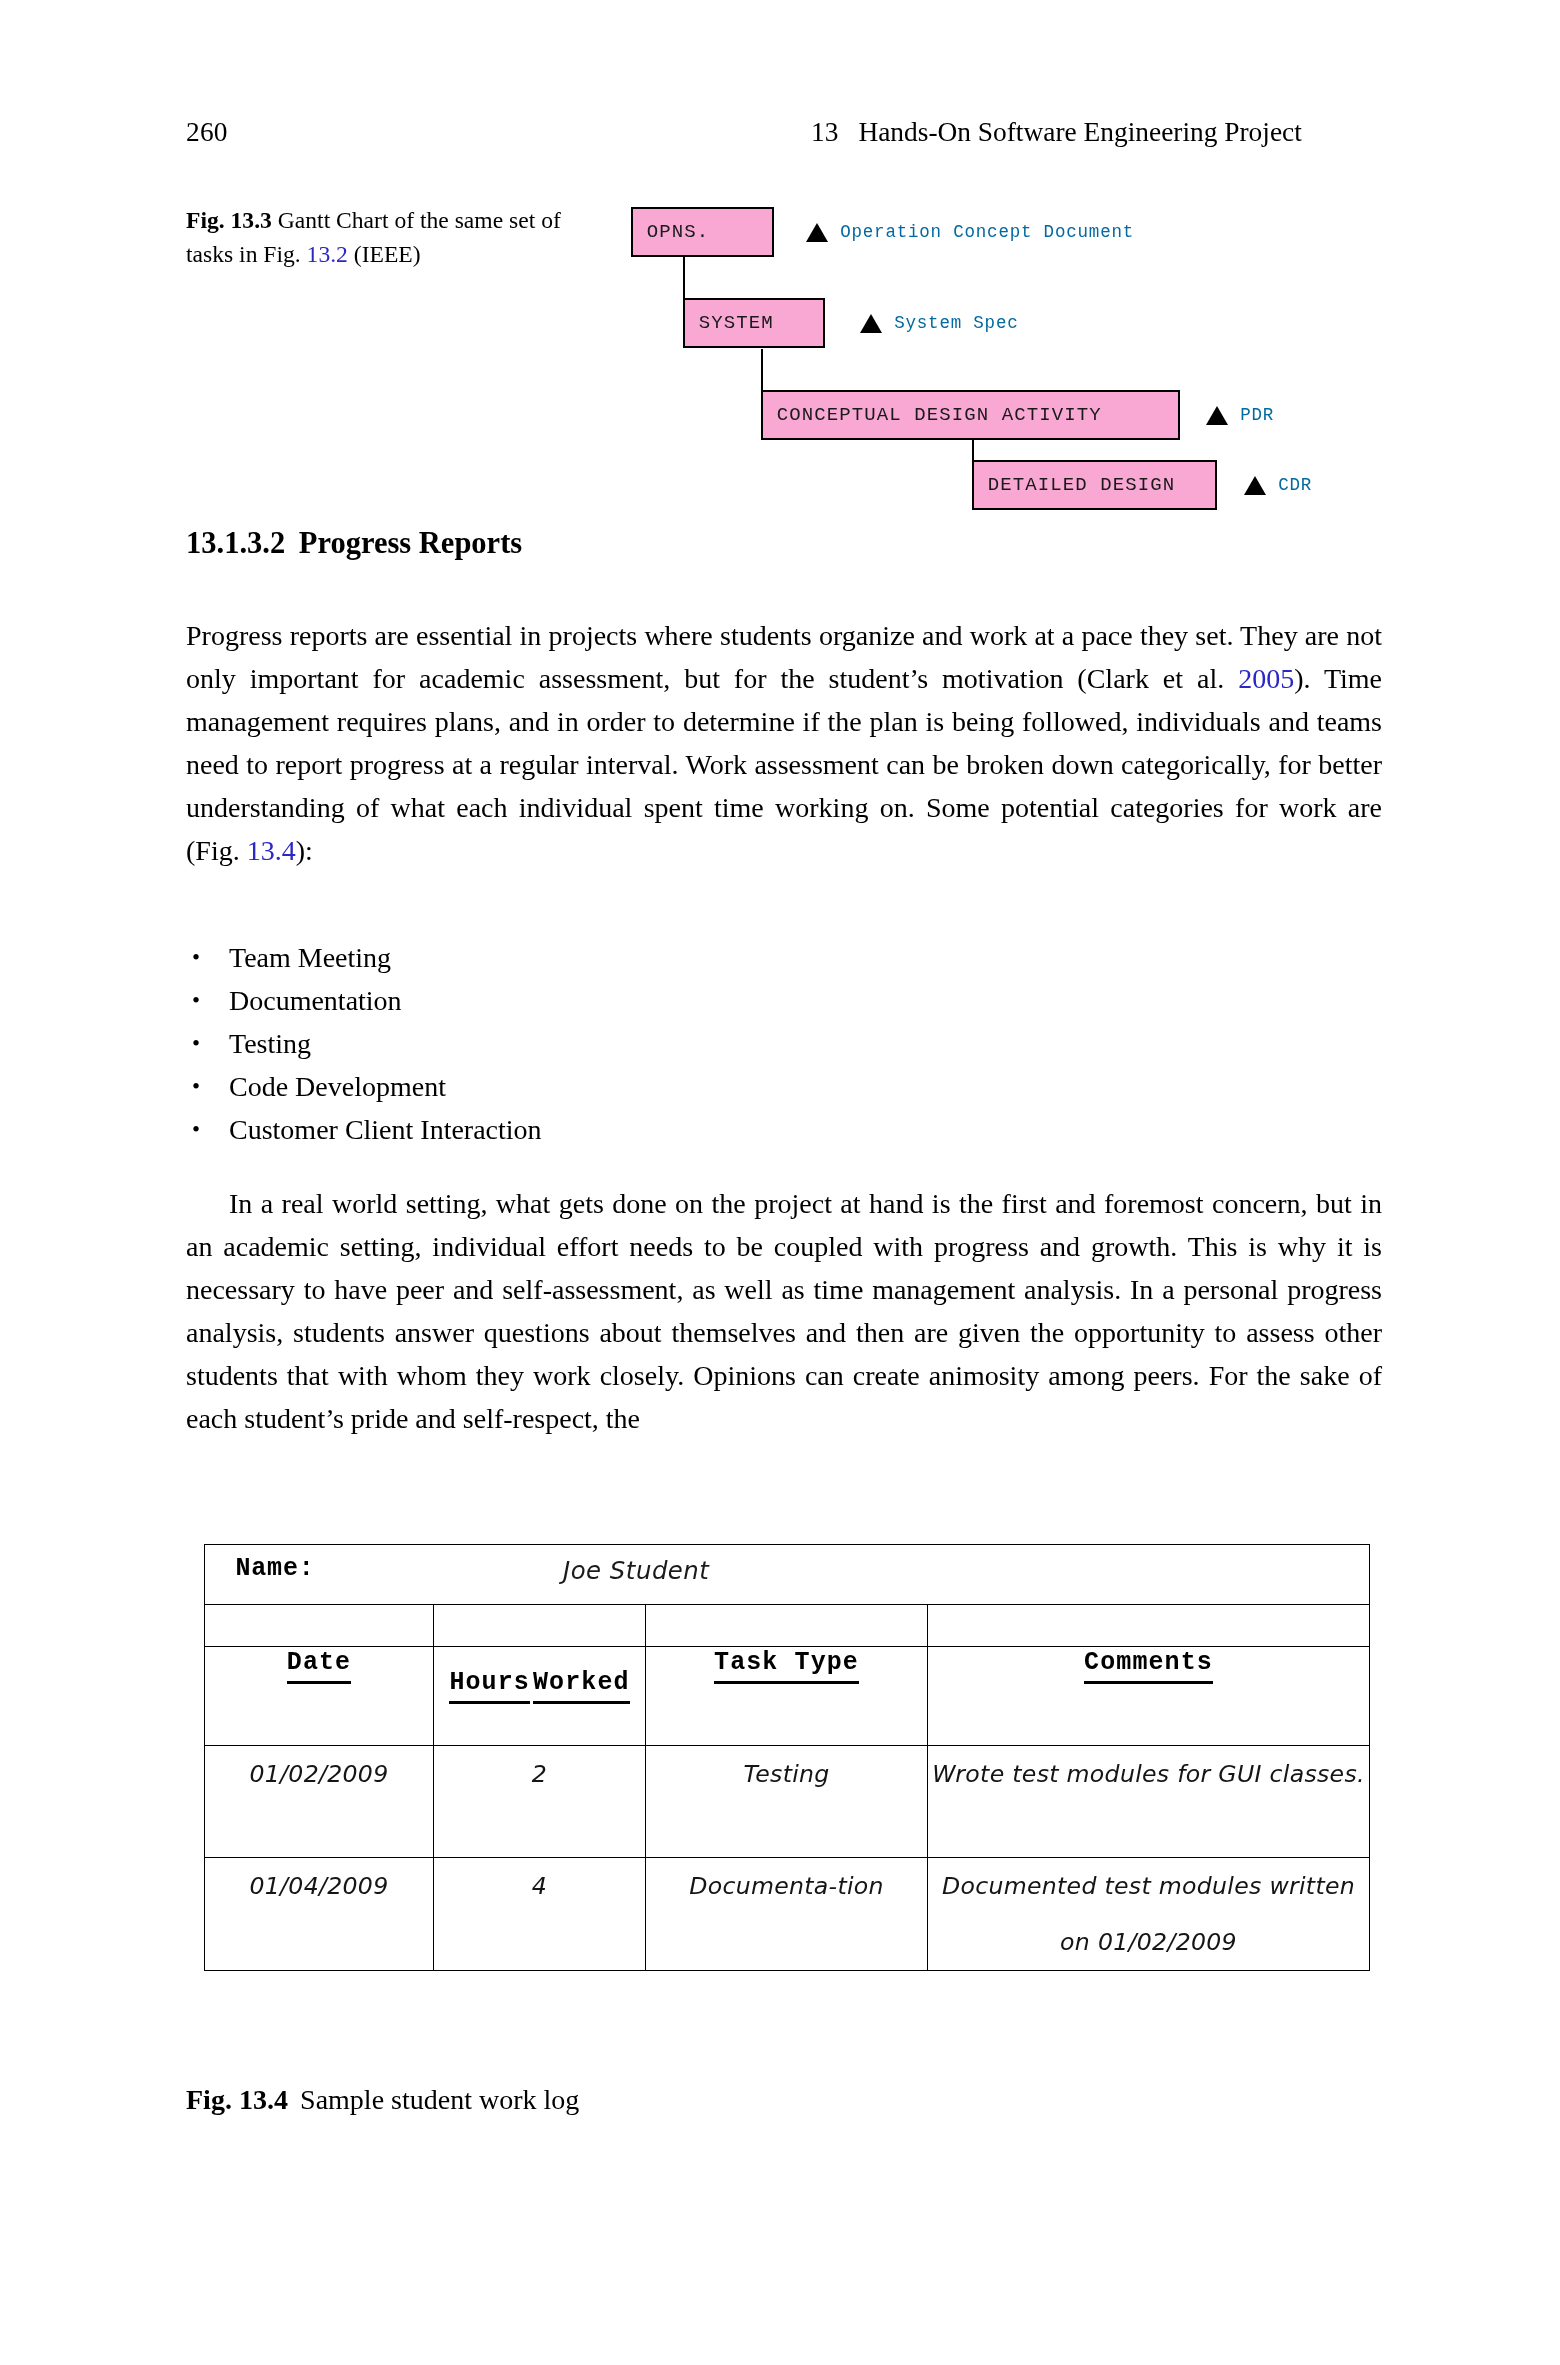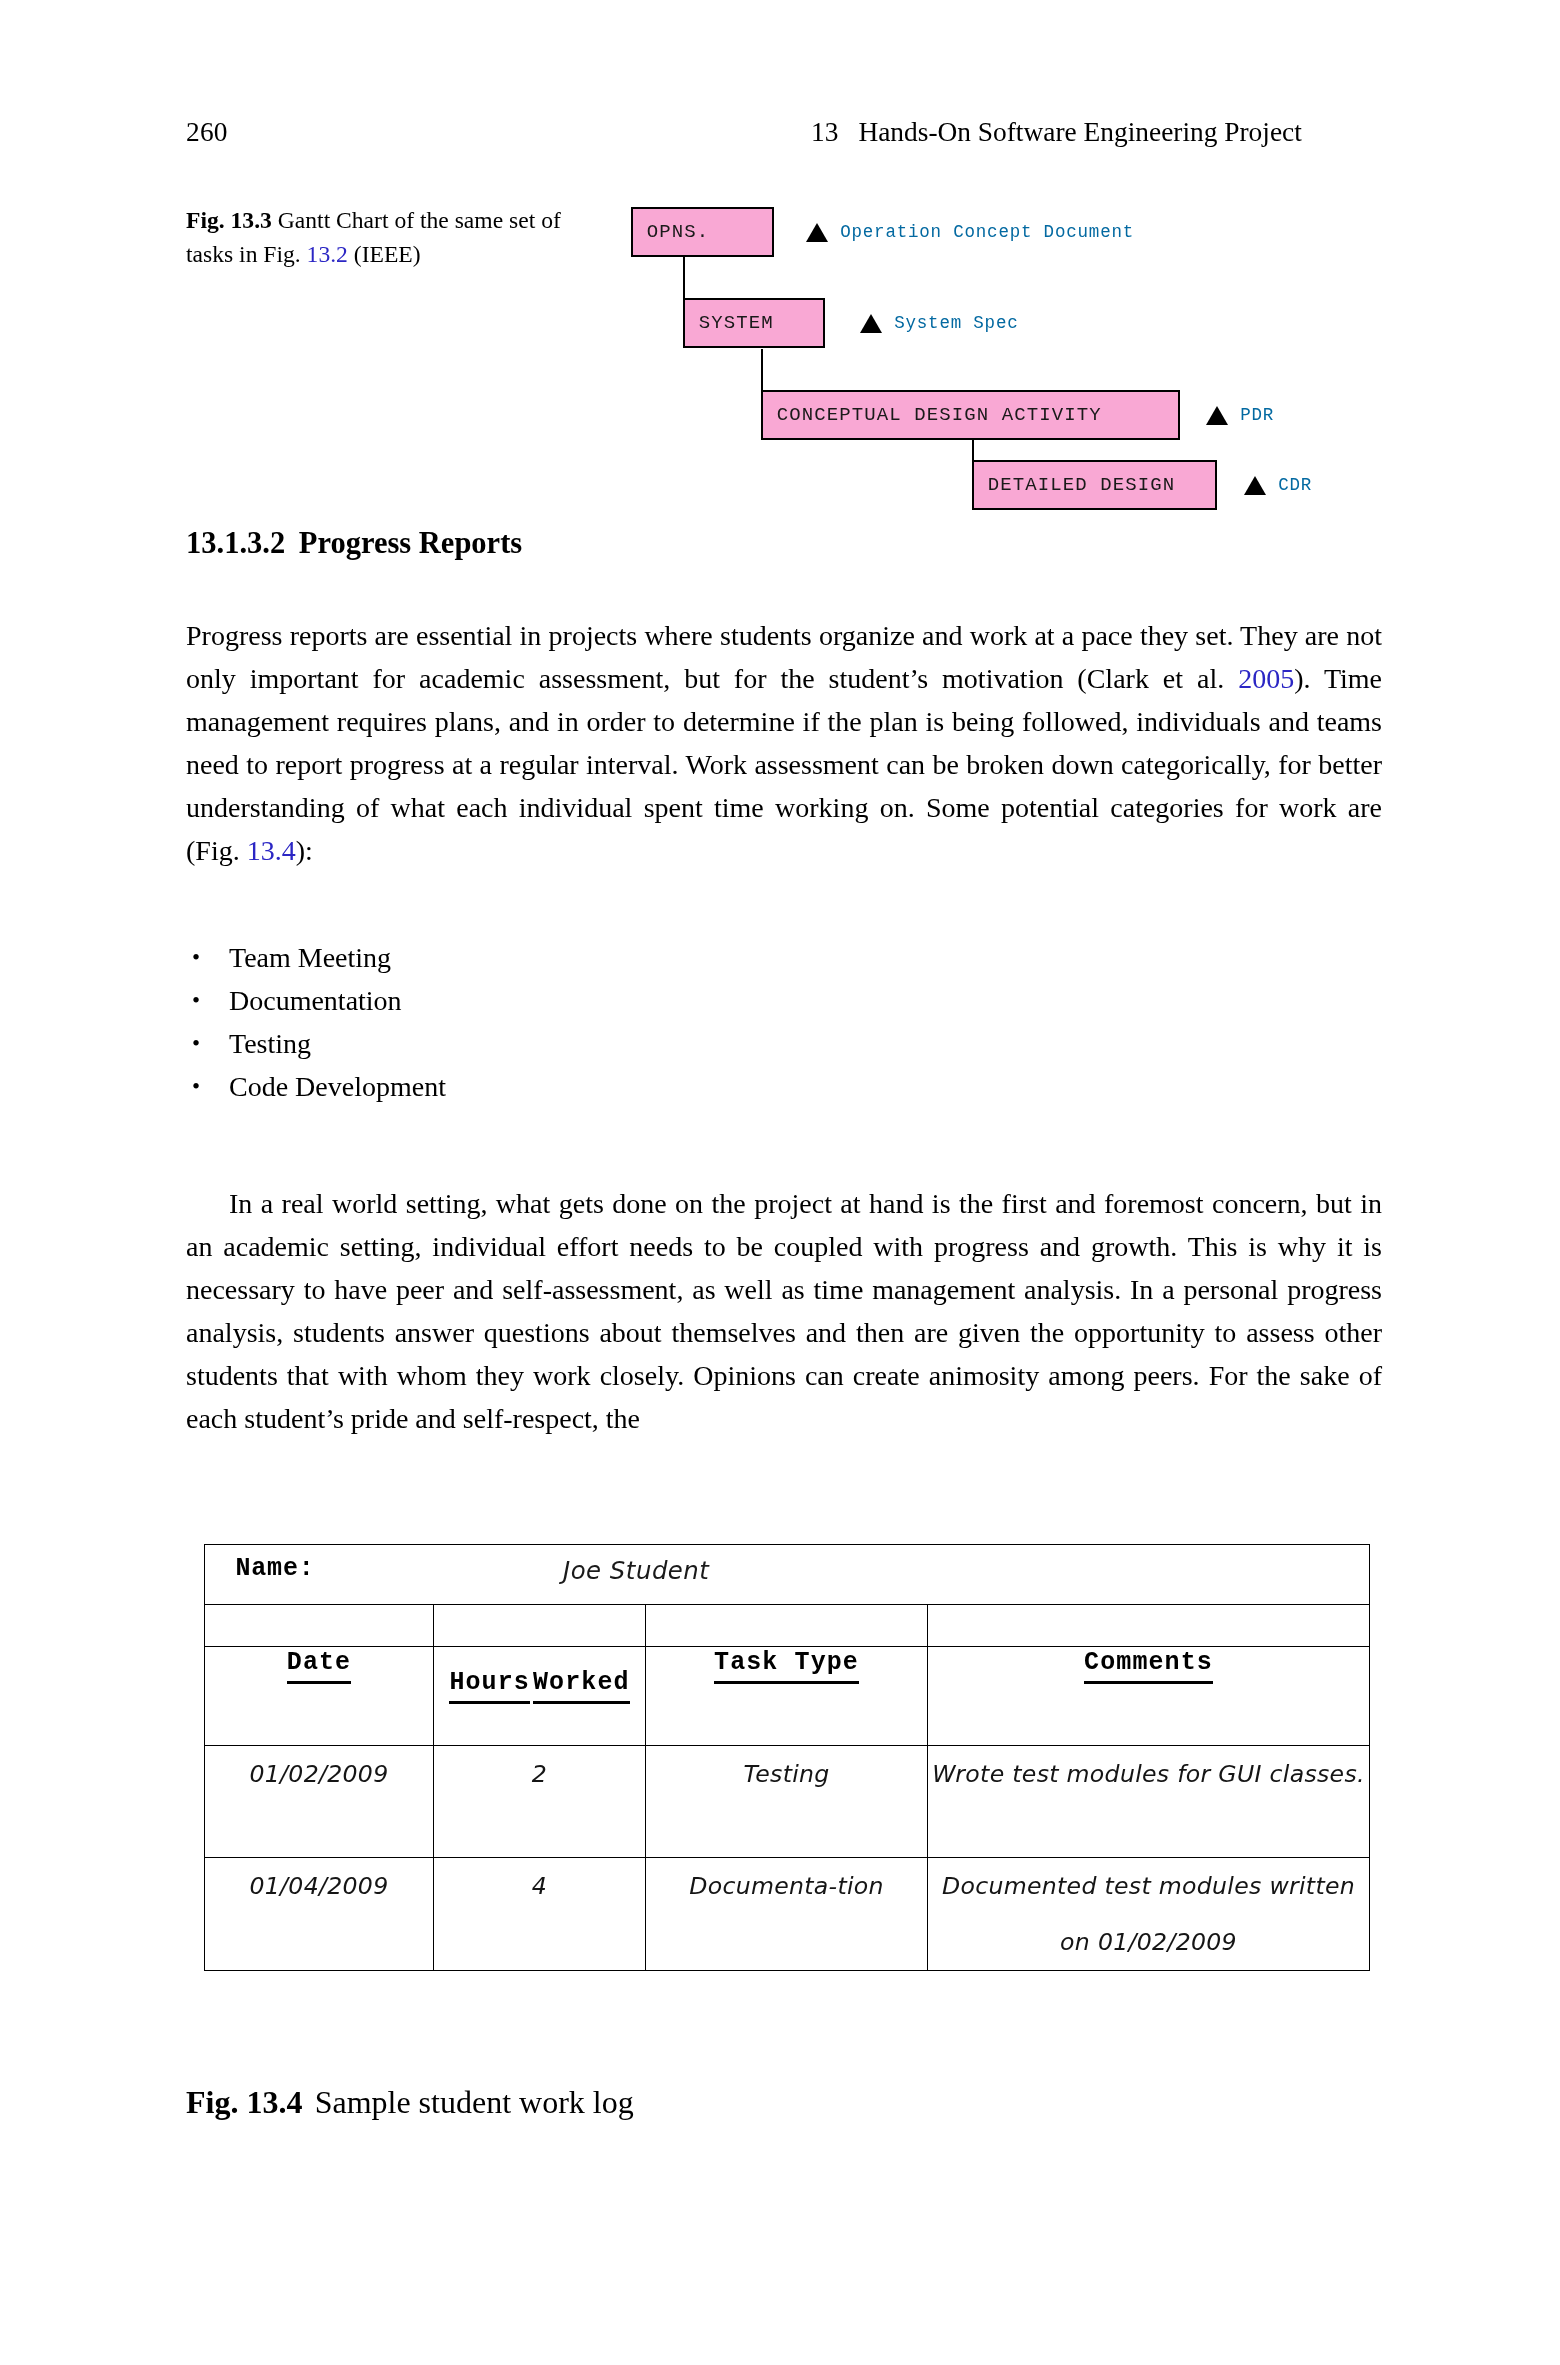--- a/index.html
+++ b/index.html
@@ -223,21 +223,21 @@
   }
   .dc-center { text-align: center; }
   .dc-date   { text-align: center; }
   .dc-cmt    { text-align: center; }
 
   
   .fig4cap {
     position: absolute;
     left: 186px;
     top: 2084px;
-    font-size: 32px;
+    font-size: 28px;
     white-space: nowrap;
   }
   .fig4cap b { font-weight: bold; margin-right: 12.2px; }
 </style>
 </head>
 <body>
 
 <div class="runhead">
   <div class="folio">260</div>
   <div class="runtitle">
@@ -295,20 +295,21 @@
 
 <div class="para p1">
   <span>Progress reports are essential in projects where students organize and work at a pace they set. They are not only important for academic assessment, but for the student’s motivation (Clark et al. </span><span class="lnk">2005</span><span>). Time management requires plans, and in order to determine if the plan is being followed, individuals and teams need to report progress at a regular interval. Work assessment can be broken down categorically, for better understanding of what each individual spent time working on. Some potential categories for work are (Fig. </span><span class="lnk">13.4</span><span>):</span>
 </div>
 
 <div class="bullets">
   <div class="blitem"><span>Team Meeting</span></div>
   <div class="blitem"><span>Documentation</span></div>
   <div class="blitem"><span>Testing</span></div>
   <div class="blitem"><span>Code Development</span></div>
+  <div class="blitem"><span>Customer Client Interaction</span></div>
 </div>
 
 <div class="para p2">In a real world setting, what gets done on the project at hand is the first and foremost concern, but in an academic setting, individual effort needs to be coupled with progress and growth. This is why it is necessary to have peer and self-assessment, as well as time management analysis. In a personal progress analysis, students answer questions about themselves and then are given the opportunity to assess other students that with whom they work closely. Opinions can create animosity among peers. For the sake of each student’s pride and self-respect, the</div>
 
 <table class="worklog">
   <colgroup>
     <col class="cw1">
       <col class="cw2">
       <col class="cw3">
       <col class="cw4">

